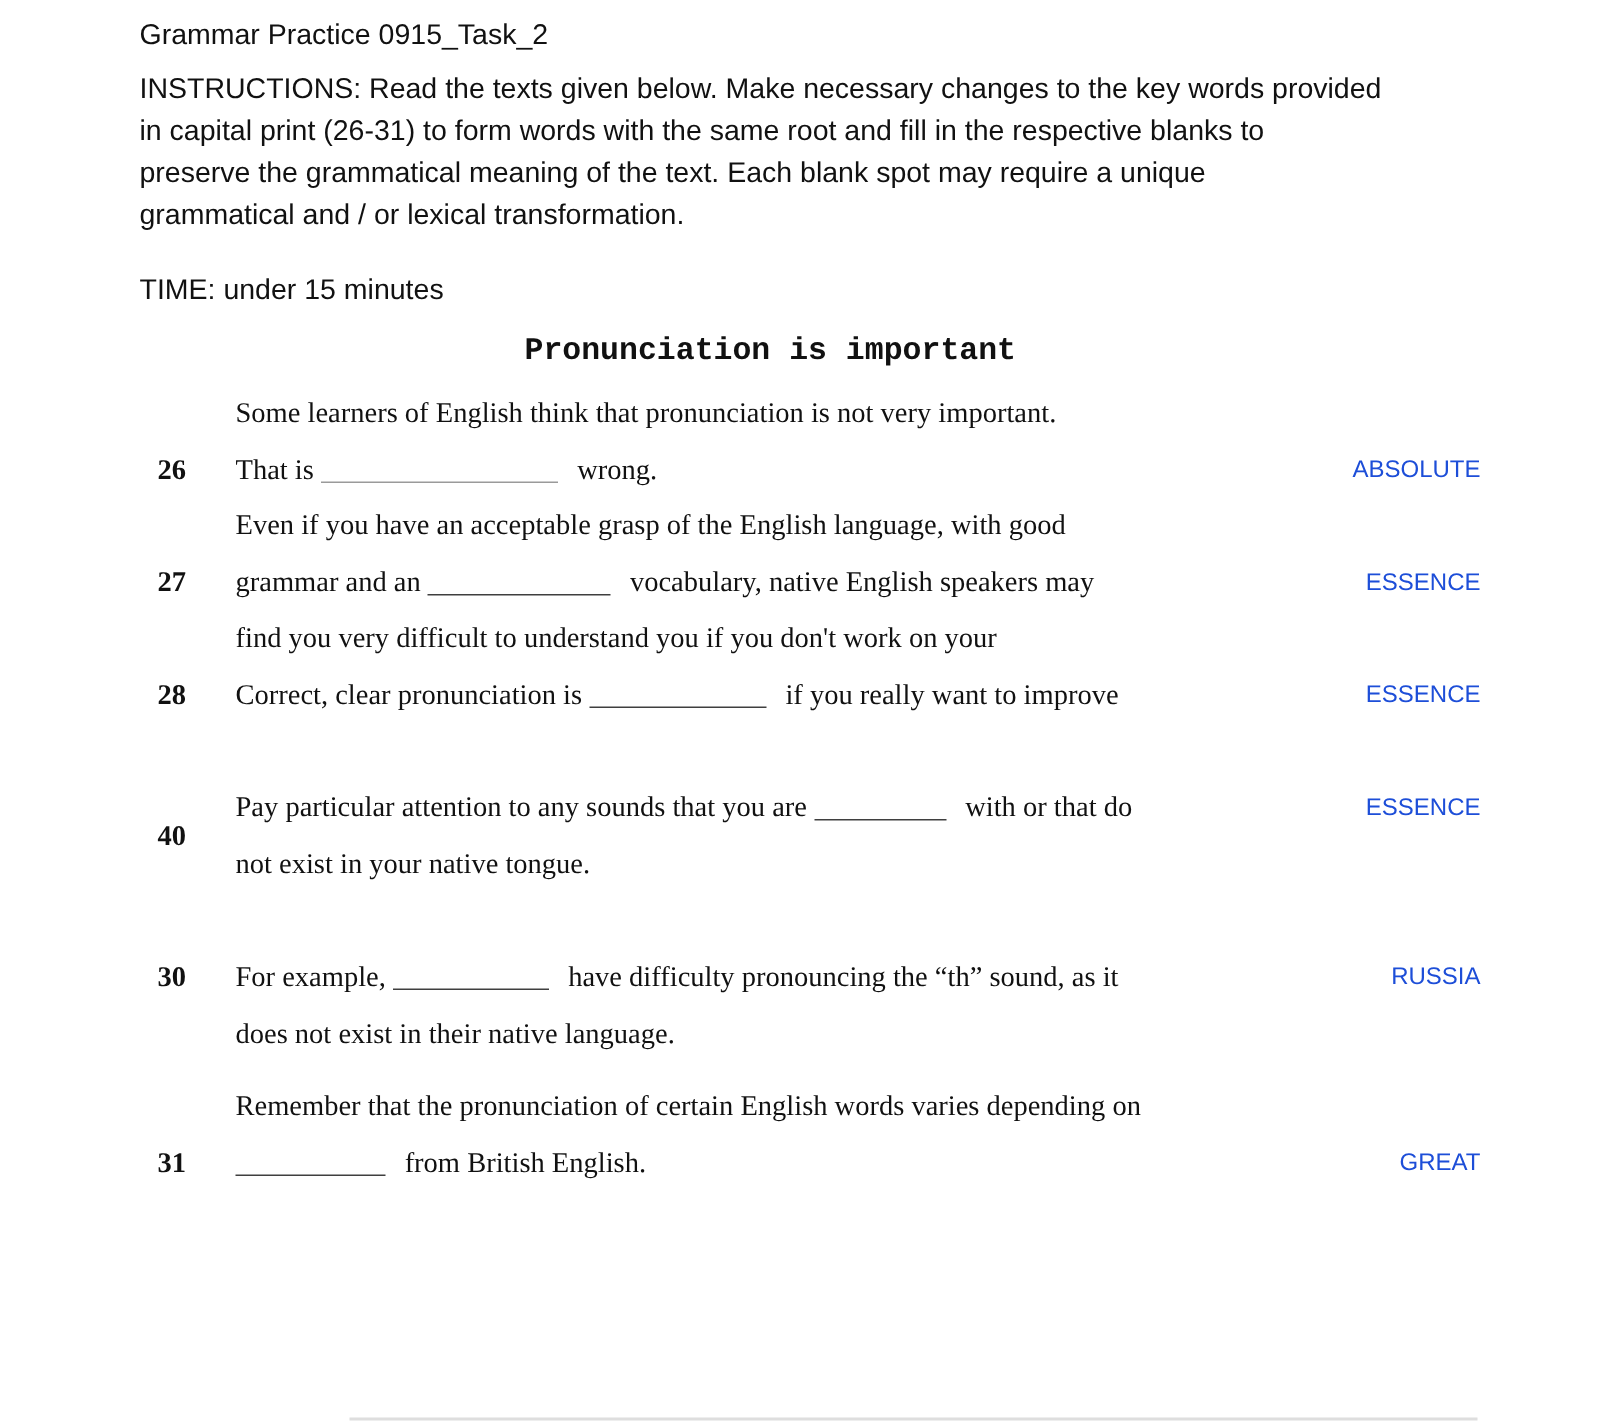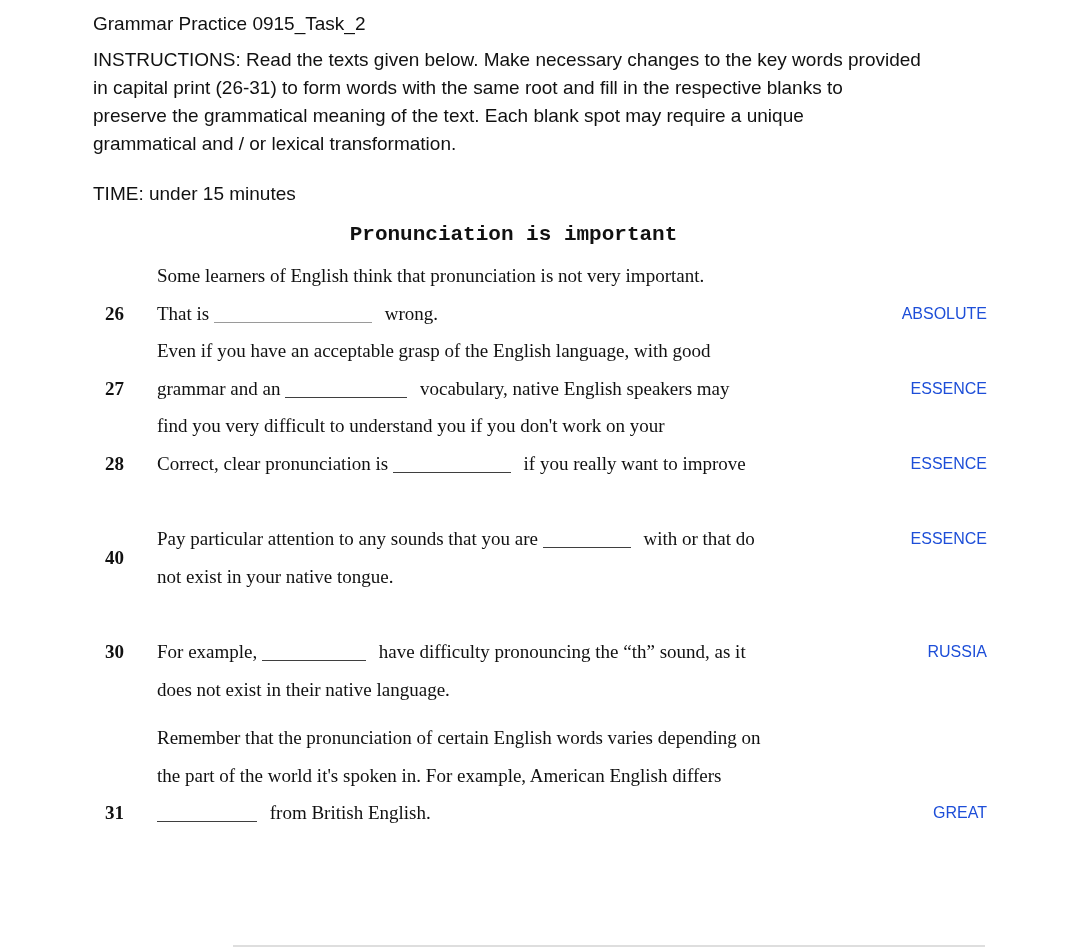--- a/index.html
+++ b/index.html
@@ -108,25 +108,20 @@
         <div class="txt">does not exist in their native language.</div>
         <div class="kw"></div>
       </div>
       <div class="gap" style="height: 11px;"></div>
       <div class="row">
         <div class="num"></div>
         <div class="txt">Remember that the pronunciation of certain English words varies depending on</div>
         <div class="kw"></div>
       </div>
       <div class="row">
-        <div class="num"></div>
-        <div class="txt">the part of the world it's spoken in. For example, American English differs</div>
-        <div class="kw"></div>
-      </div>
-      <div class="row">
         <div class="num">31</div>
         <div class="txt"><span class="blank" style="width: 100px;"></span> from British English.</div>
         <div class="kw">GREAT</div>
       </div>
     </div>
 </div>
 
 <div class="bottom-rule"></div>
 
 </body></html>

